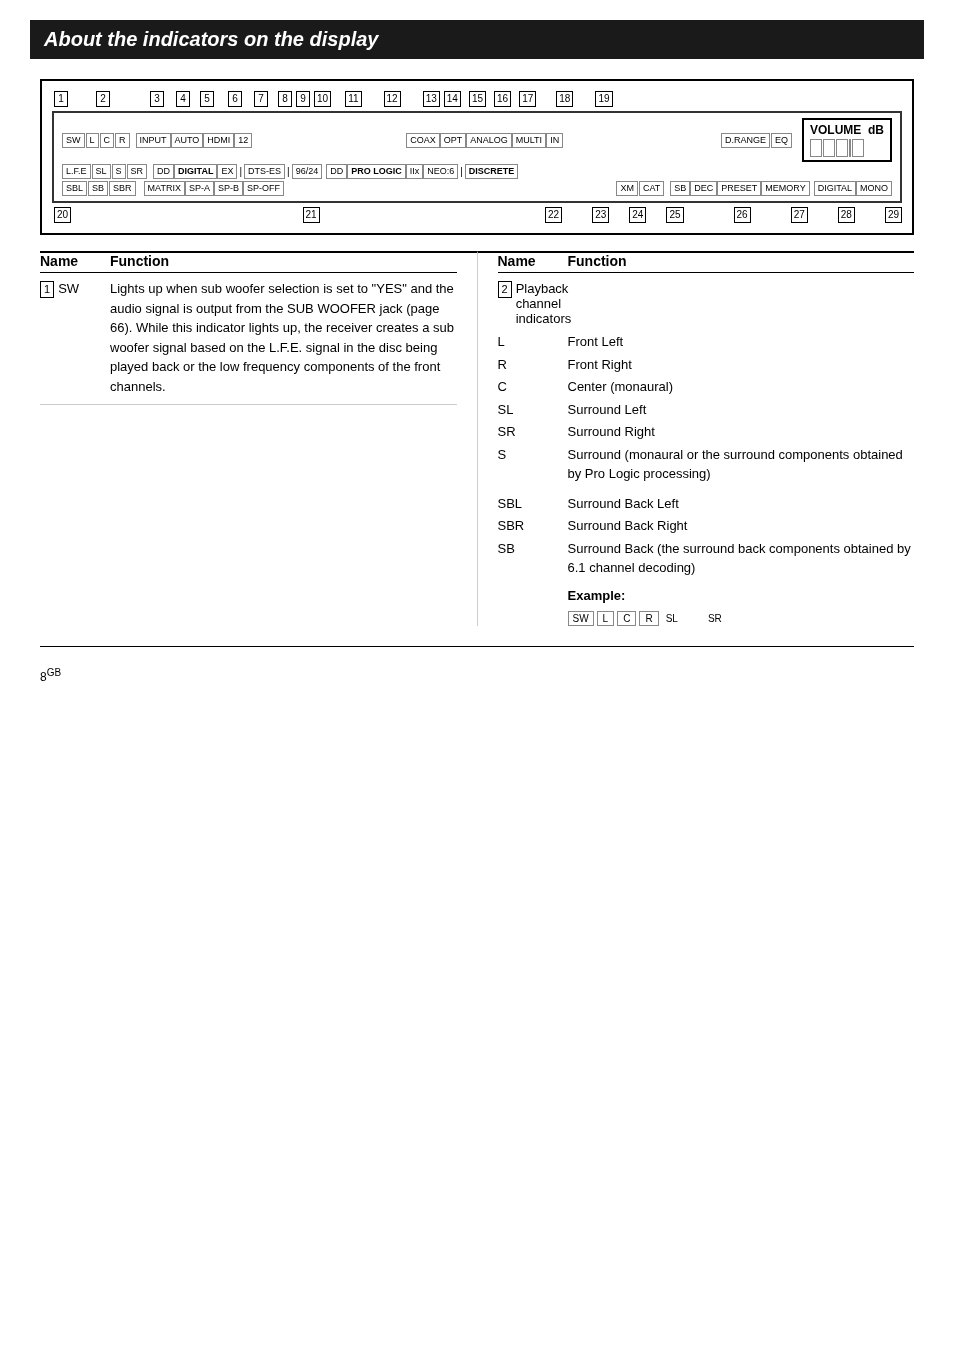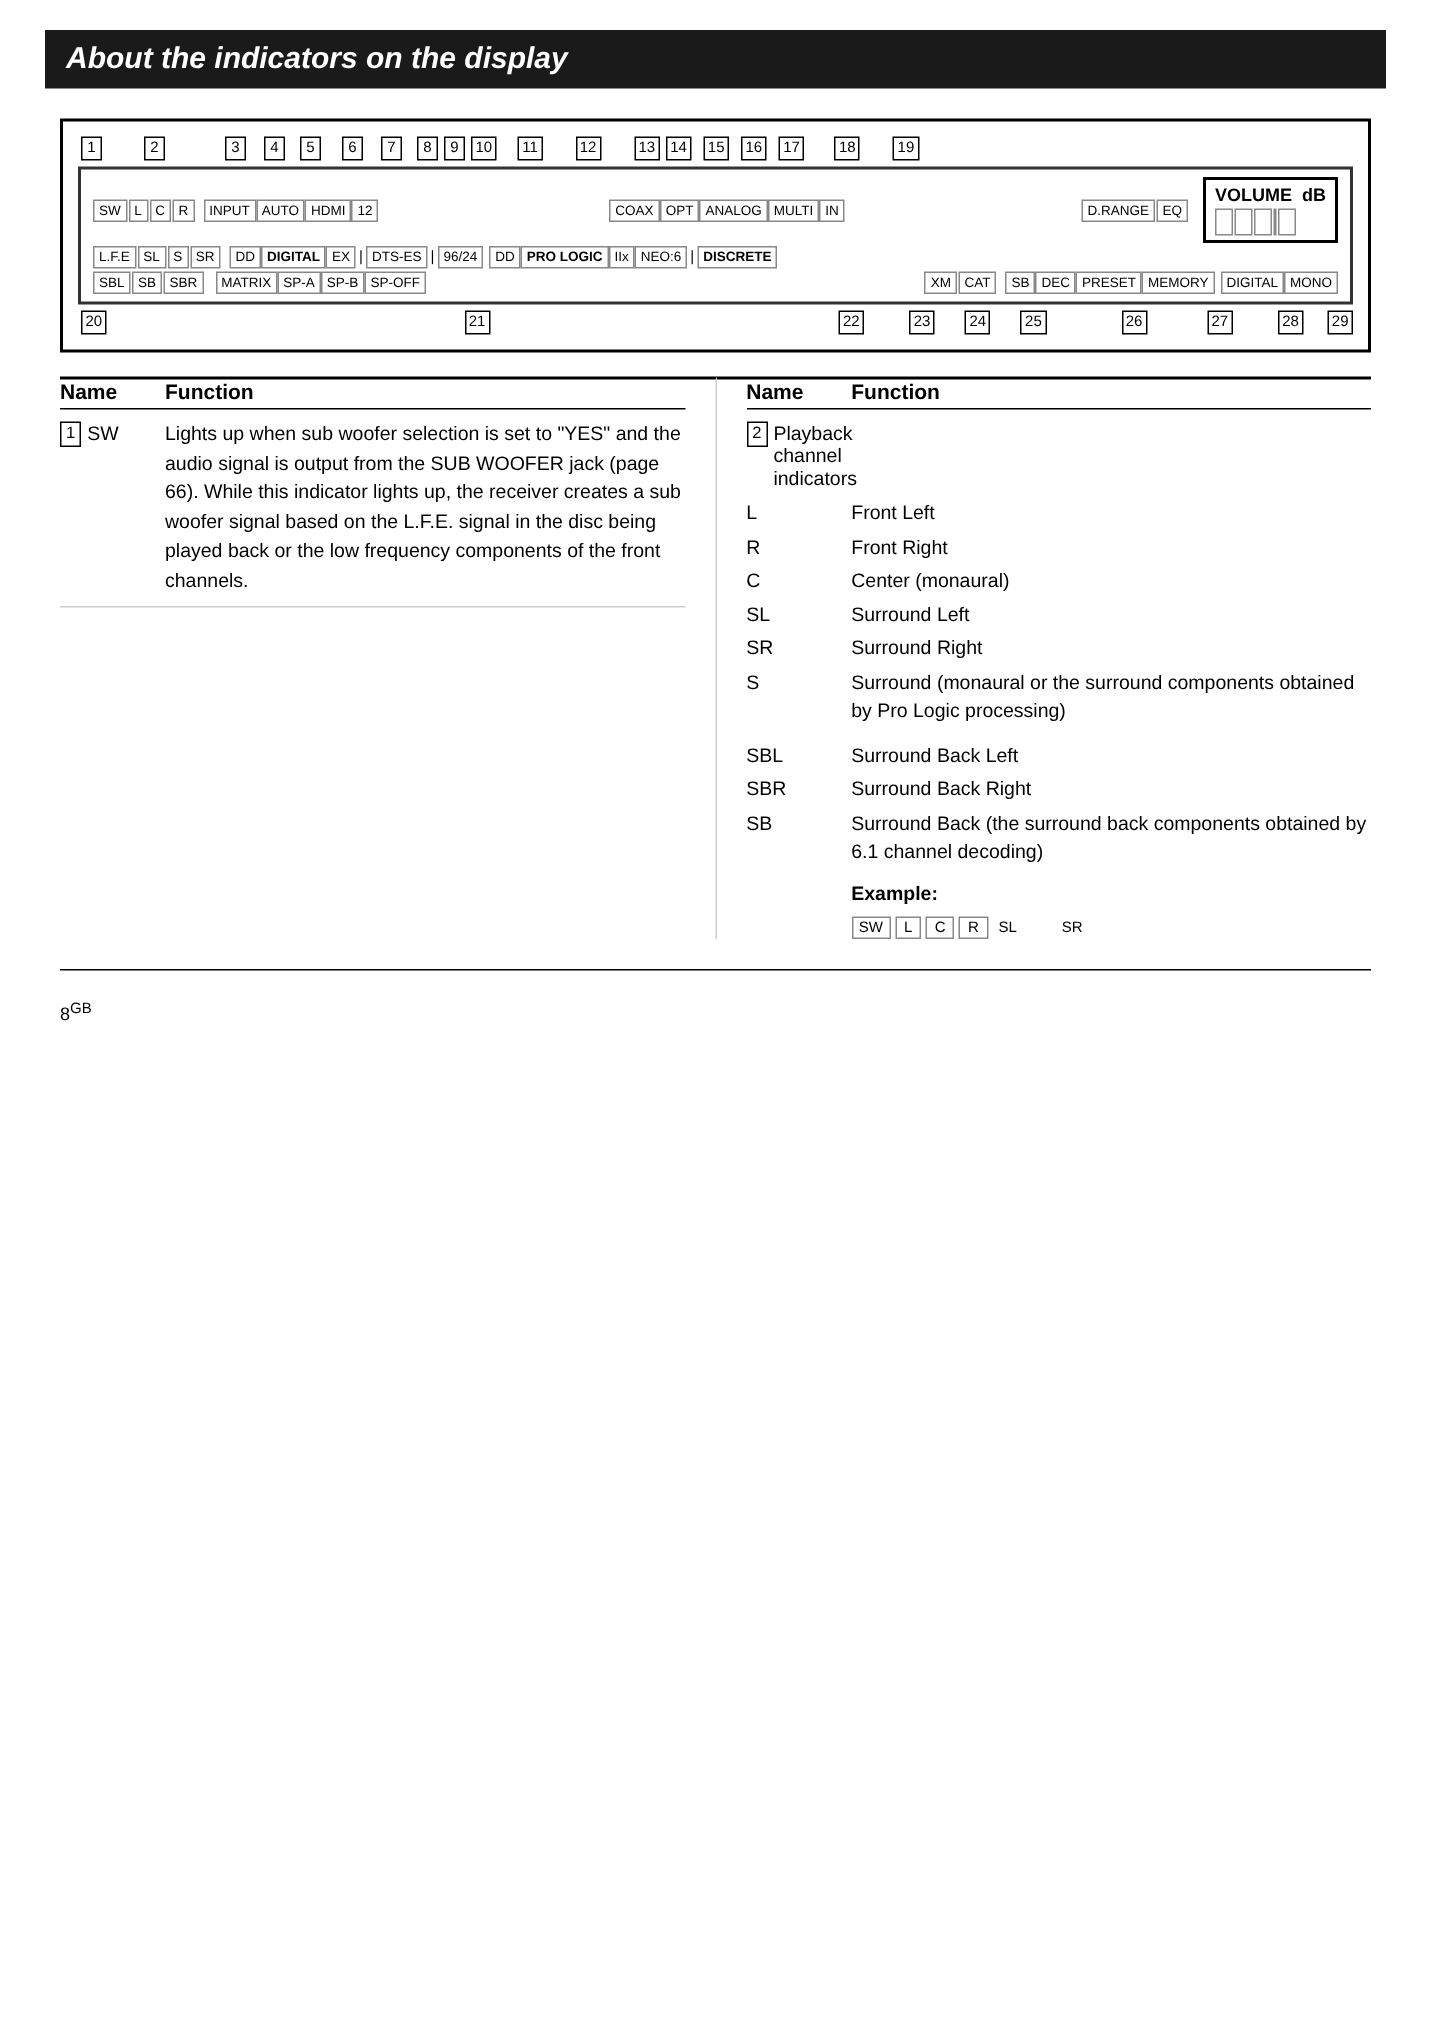--- a/index.html
+++ b/index.html
@@ -319,21 +319,21 @@
 
     <div style="display:flex; align-items:flex-start; margin-top:4px; font-size:11px; gap:0; padding-left:2px;">
       <span style="margin-right:16px;"><span class="nbox">20</span></span>
       <span style="flex:1;text-align:center; margin-right:10px;"><span class="nbox">21</span></span>
       <span style="margin-right:30px;"><span class="nbox">22</span></span>
       <span style="margin-right:20px;"><span class="nbox">23</span></span>
       <span style="margin-right:20px;"><span class="nbox">24</span></span>
       <span style="margin-right:50px;"><span class="nbox">25</span></span>
       <span style="margin-right:40px;"><span class="nbox">26</span></span>
       <span style="margin-right:30px;"><span class="nbox">27</span></span>
-      <span style="margin-right:16px;"><span class="nbox">28</span></span>
+      <span style="margin-right:30px;"><span class="nbox">28</span></span>
       <span><span class="nbox">29</span></span>
     </div>
 
   </div>
 
   <div class="table-section">
 
     <div class="table-col">
       <div class="col-headers">
         <div class="col-header-name">Name</div>

